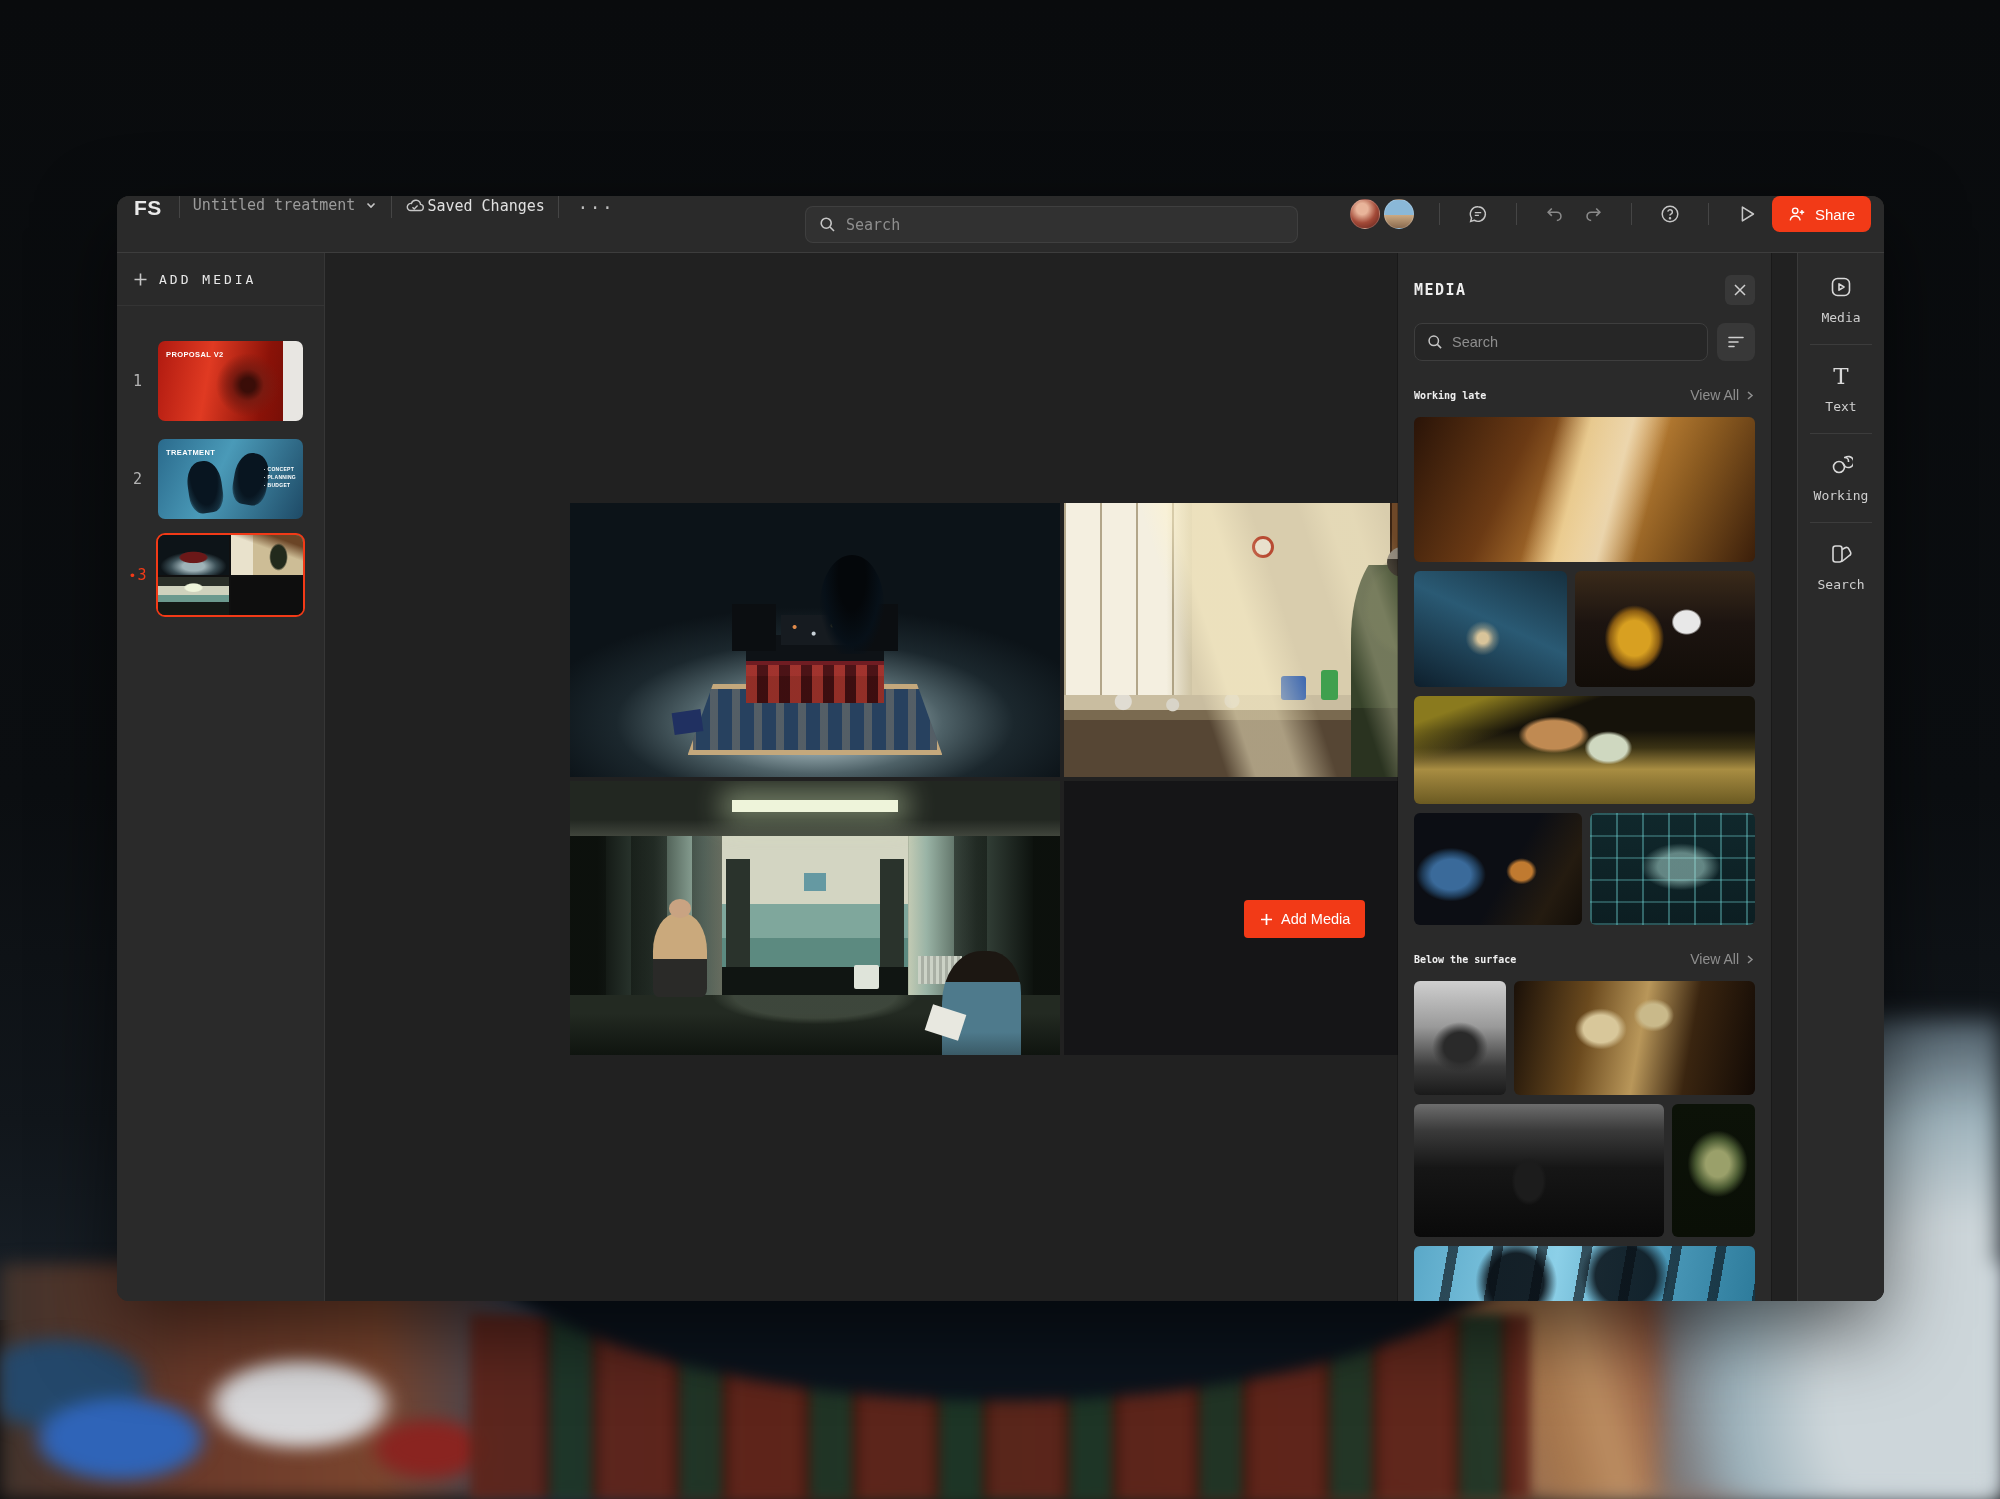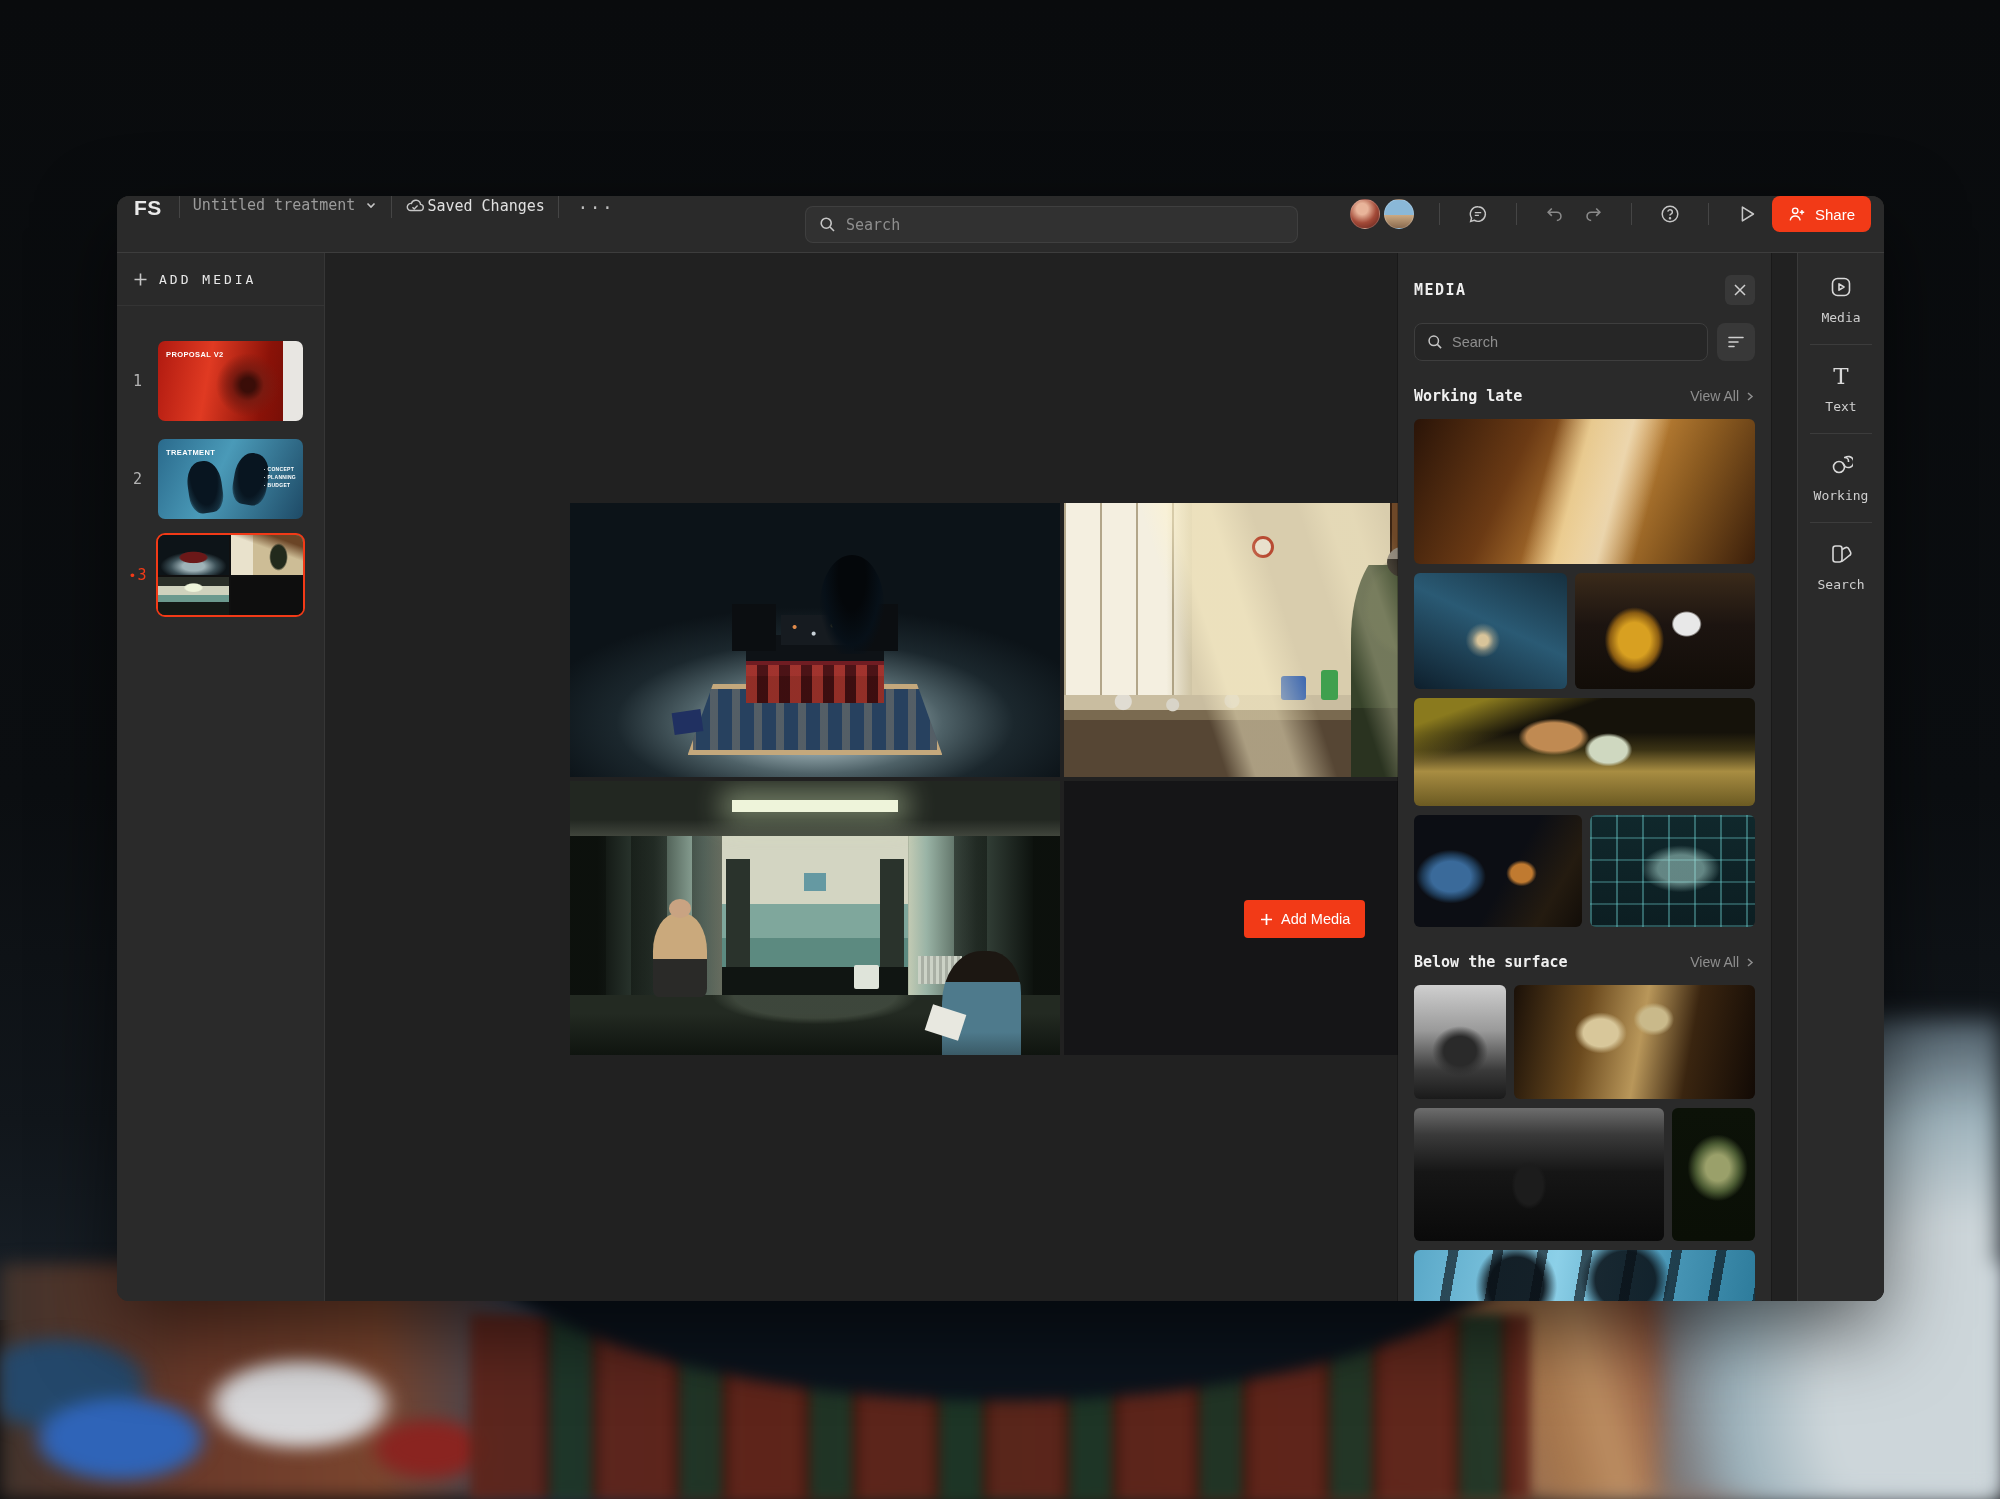--- a/index.html
+++ b/index.html
@@ -195,21 +195,21 @@
     display:flex;align-items:center;justify-content:center}
   .mp-search-row{display:flex;gap:9px;margin-top:18px}
   .mp-search{flex:1;height:38px;background:#262626;border:1px solid #3e3e3e;border-radius:8px;
     display:flex;align-items:center;gap:9px;padding:0 11px;color:#8e8e8e}
   .mp-search input{flex:1;min-width:0;background:transparent;border:0;outline:0;color:#cfcfcf;
     font-family:var(--sans);font-size:14.5px}
   .mp-search input::placeholder{color:#8e8e8e}
   .filter-btn{width:38px;height:38px;flex:0 0 auto;border-radius:8px;background:#383838;border:0;color:#cfcfcf;
     display:flex;align-items:center;justify-content:center}
   .mp-section-head{display:flex;align-items:center;justify-content:space-between;margin-top:26px;margin-bottom:14px}
-  .mp-section-title{color:#f0f0f0;font-size:15px;font-weight:bold}
+  .mp-section-title{color:#f0f0f0;font-size:10px;font-weight:bold}
   .view-all{display:flex;align-items:center;gap:5px;color:#8f8f8f;font-family:var(--sans);font-size:14px}
   .mp-row{display:flex;gap:8px;margin-bottom:9px}
   .mth{border-radius:6px;overflow:hidden;position:relative;flex:1}
 
   .w1{height:145px;background:
     linear-gradient(105deg,transparent 38%,rgba(244,218,160,.85) 47%,rgba(240,222,185,.9) 58%,transparent 68%),
     linear-gradient(115deg,#2a1408 0%,#6b3a14 30%,#c98a3a 55%,#8a5a20 75%,#3a1e0a 100%)}
   .w2a{flex:0 0 153px;background:
     radial-gradient(circle at 45% 58%,#d8c49a 0 5%,rgba(216,196,154,.4) 10%,transparent 16%),
     linear-gradient(25deg,#0e1f2c 0%,#2a5a74 55%,#16303f 100%)}

